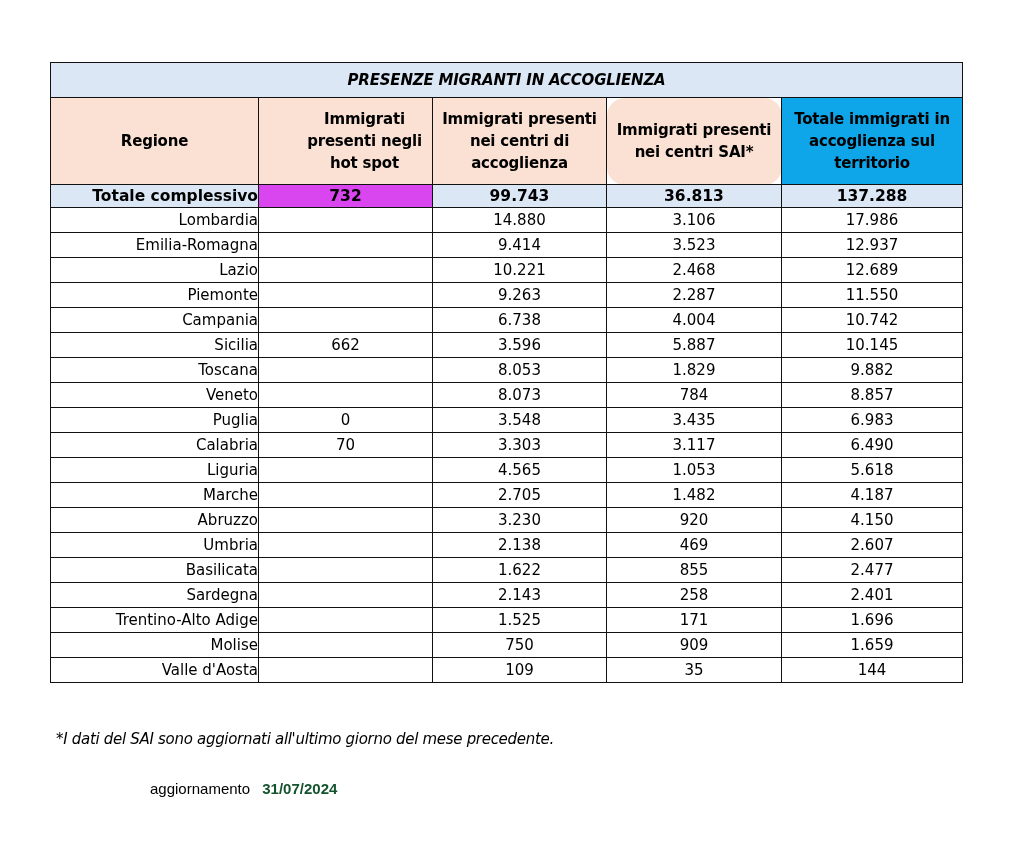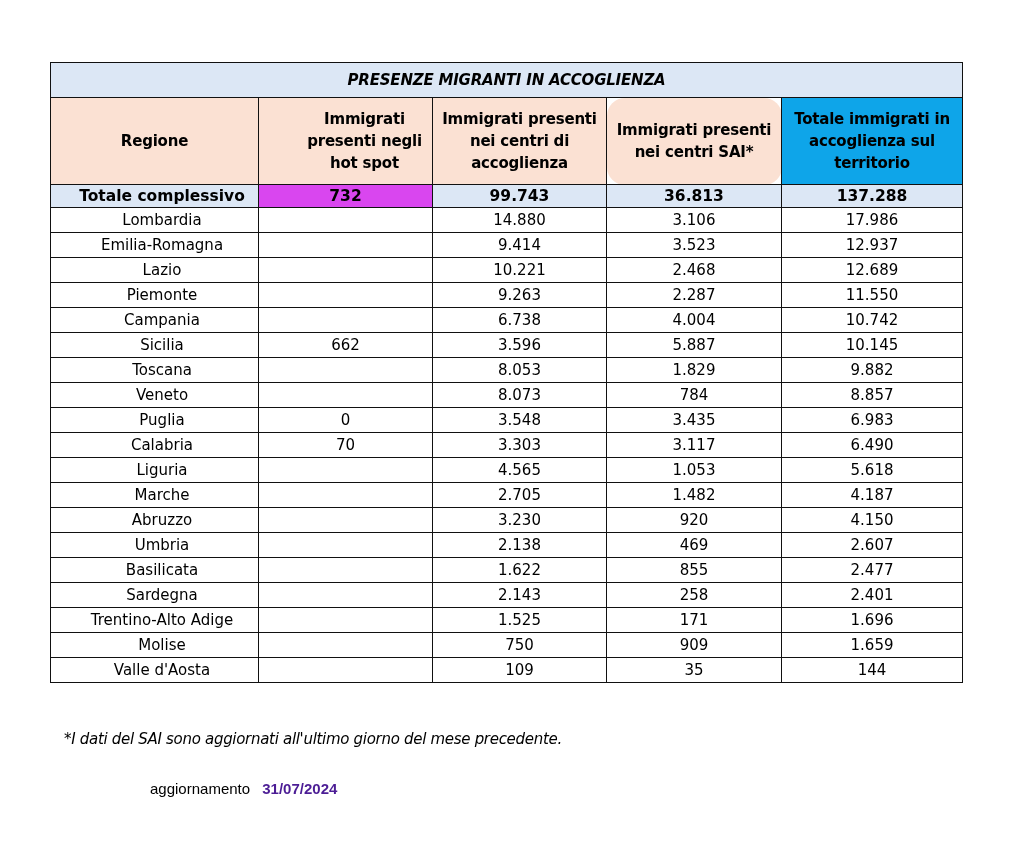--- a/index.html
+++ b/index.html
@@ -5,23 +5,23 @@
   html, body { margin: 0; padding: 0; background: #ffffff; }
   body { width: 1024px; height: 844px; position: relative; font-family: "Liberation Sans", sans-serif; color: #000; }
   .wrap { position: absolute; left: 50px; top: 62px; width: 912px; }
   table { border-collapse: collapse; width: 912px; table-layout: fixed; font-family: "DejaVu Sans", sans-serif; }
   td, th { border: 1.6px solid #111; padding: 0; }
   col.c1 { width: 208px; } col.c2 { width: 174px; } col.c3 { width: 174px; } col.c4 { width: 175px; } col.c5 { width: 181px; }
   .title-cell { background: #dce7f5; height: 34px; text-align: center; font-weight: bold; font-size: 15px; letter-spacing: -0.2px; font-style: italic; }
   .hdr th { background: #fbe1d3; height: 86px; font-weight: bold; font-size: 15px; line-height: 22px; text-align: center; vertical-align: middle; letter-spacing: -0.2px; }
   .total td { background: #dce7f5; height: 22px; font-weight: bold; font-size: 15.5px; }
   .row td { height: 24px; font-size: 15px; }
-  td.name { text-align: center; padding-left: 15px; }
+  td.name { text-align: right; padding-left: 15px; }
   td.num { text-align: center; }
-  .note { position: absolute; left: 56px; top: 730px; font-style: italic; font-size: 15px; font-family: "DejaVu Sans", sans-serif; letter-spacing: -0.3px; margin-left: 8px; }
+  .note { position: absolute; left: 56px; top: 730px; font-style: italic; font-size: 15px; font-family: "DejaVu Sans", sans-serif; letter-spacing: -0.3px; }
   .upd { position: absolute; left: 130px; top: 780px; font-size: 15px; }
   .upd .lbl { font-family: "Liberation Sans", sans-serif; margin-left: 20px; }
   .upd .date { color: #e02020; font-weight: bold; margin-left: 8px; }
 </style>
 </head>
 <body>
 
 <div class="wrap">
   <table>
     <colgroup>
@@ -185,14 +185,14 @@
           <td class="num">144</td>
         </tr>
       </tbody>
   </table>
 </div>
 
 <div class="note">*I dati del SAI sono aggiornati all'ultimo giorno del mese precedente.</div>
 
 <div class="upd">
   <span class="lbl">aggiornamento</span>
-  <span class="date" style="color: #4c1d95;">31/07/2024</span>
+  <span class="date" style="color: #14532d;">31/07/2024</span>
 </div>
 
 </body></html>

